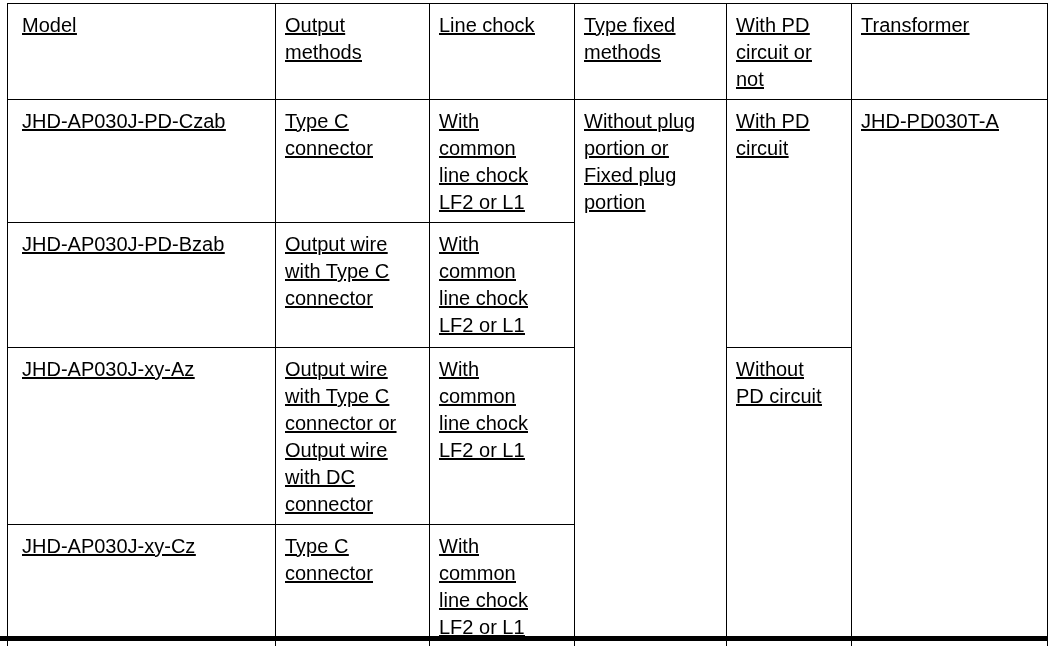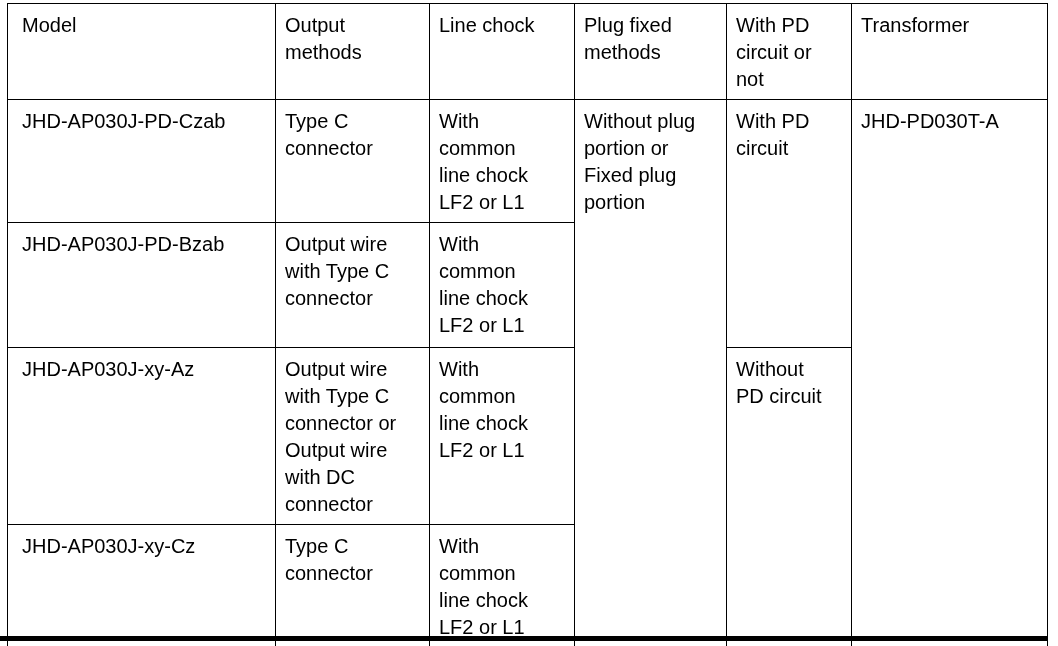--- a/index.html
+++ b/index.html
@@ -1,15 +1,15 @@
 <!DOCTYPE html>
 <html><head>
 <meta charset="utf-8">
 <style>
-  * { margin: 0; padding: 0; box-sizing: border-box; }
+  * { margin: 0; padding: 0; box-sizing: border-box; text-decoration: underline; }
   html, body {
     width: 1058px; height: 646px;
     background: #ffffff;
     font-family: "Liberation Sans", sans-serif;
     overflow: hidden;
   }
   .page {
     position: relative;
     width: 1058px; height: 646px;
     background: #ffffff;
@@ -55,21 +55,21 @@
       <col style="width:152px">
       <col style="width:125px">
       <col style="width:196px">
     </colgroup>
     <thead>
       <tr style="height:95px">
         <th class="col-model">Model</th>
         <th>Output
 methods</th>
         <th>Line chock</th>
-        <th>Plug fixed
+        <th>Type fixed
 methods</th>
         <th>With PD
 circuit or
 not</th>
         <th>Transformer</th>
       </tr>
     </thead>
     <tbody>
       <tr style="height:121px">
         <td class="col-model">JHD-AP030J-PD-Czab</td>

